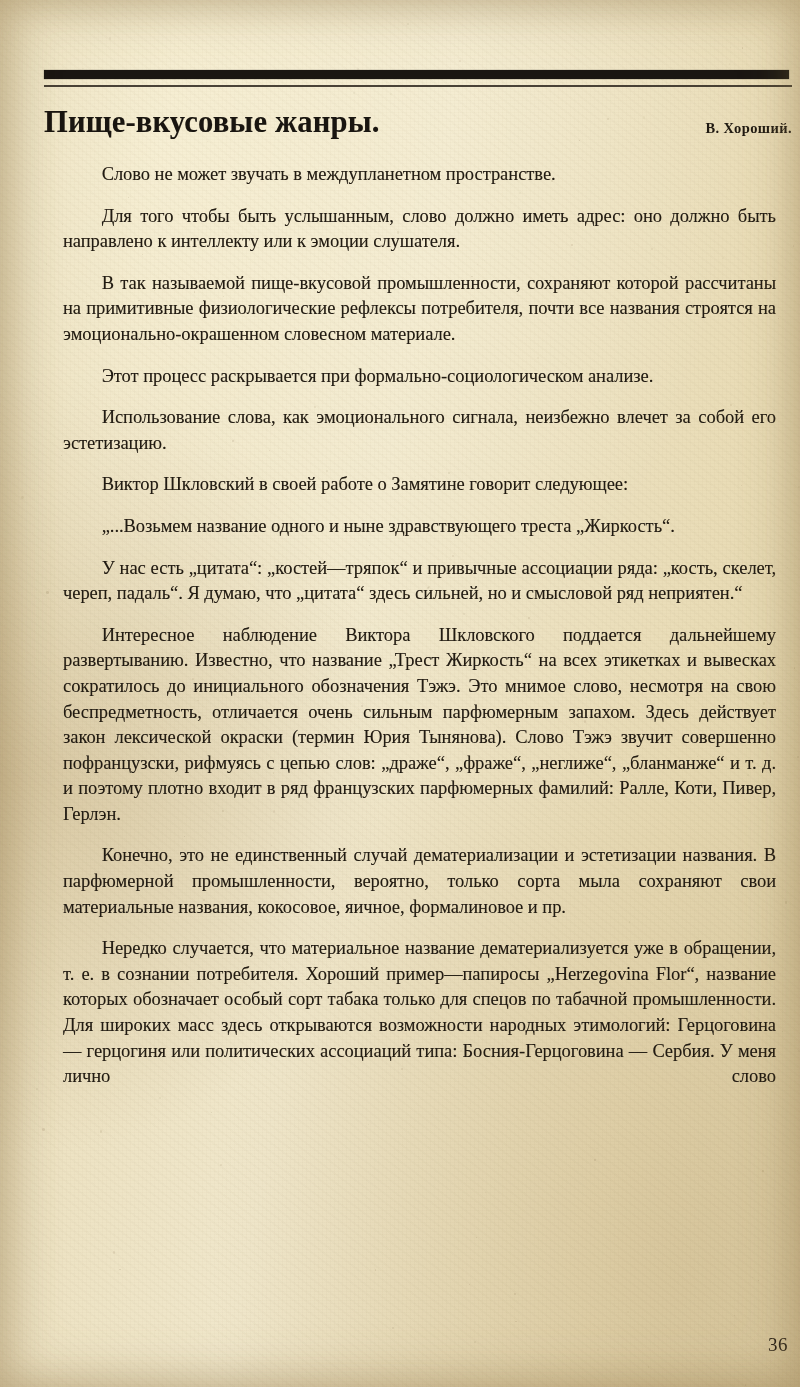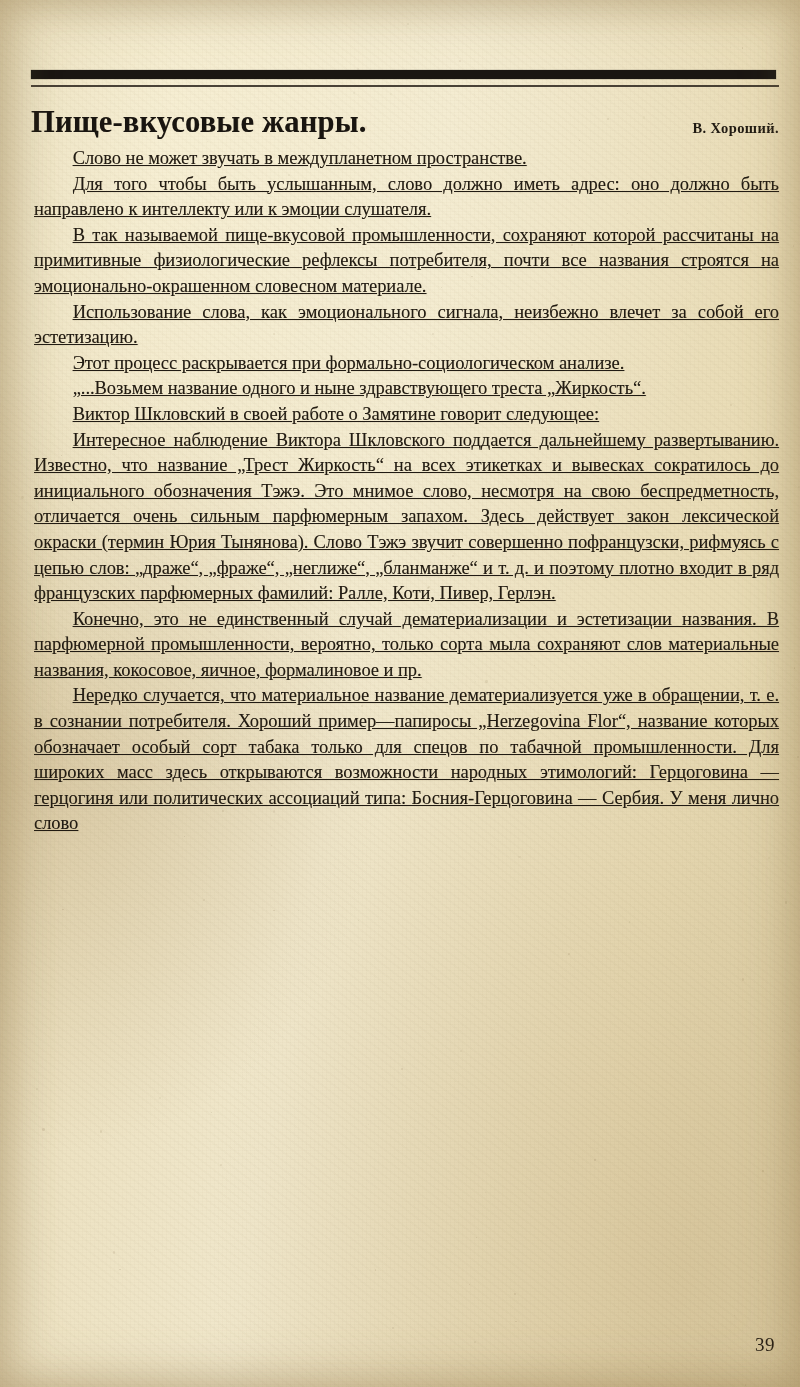--- a/index.html
+++ b/index.html
@@ -43,21 +43,21 @@
     pointer-events: none;
     box-shadow:
       inset 0 0 60px rgba(150,122,76,0.30),
       inset 14px 0 40px rgba(140,112,68,0.22),
       inset -10px 0 34px rgba(140,112,68,0.18);
   }
 
   
   #content {
     position: absolute;
-    left: 31px;
+    left: 44px;
     top: 0;
     width: 748px;
     height: 100%;
   }
 
   
   .rule-thick {
     height: 9px;
     background: #1a1612;
     width: 745px;
@@ -115,24 +115,23 @@
     left: 3px;
     width: 745px;
     font-size: 18.4px;
     line-height: 25.6px;
     color: #211b13;
     text-align: justify;
     text-justify: inter-word;
     text-shadow: 0.25px 0.15px 0.2px rgba(60,45,20,0.40);
   }
   #body-text p {
-    margin: 0;
+    margin: 16px;
     text-indent: 2.1em;
     text-align: justify;
-    text-decoration: underline;
   }
   #body-text p:last-child {
     text-align-last: justify;
   }
 
   
   #page-number {
     position: absolute;
     right: 4px;
     top: 1334px;
@@ -157,30 +156,31 @@
 
     <div id="title-row">
       <div id="article-title">Пище-вкусовые жанры.</div>
       <div id="article-author">В. Хороший.</div>
     </div>
 
     <div id="body-text">
         <p>Слово не может звучать в междупланетном пространстве.</p>
         <p>Для того чтобы быть услышанным, слово должно иметь адрес: оно должно быть направлено к интеллекту или к эмоции слушателя.</p>
         <p>В так называемой пище-вкусовой промышленности, сохраняют которой рассчитаны на примитивные физиологические рефлексы потребителя, почти все названия строятся на эмоционально-окрашенном словесном материале.</p>
+        <p>Этот процесс раскрывается при формально-социологическом анализе.</p>
         <p>Использование слова, как эмоционального сигнала, неизбежно влечет за собой его эстетизацию.</p>
-        <p>Этот процесс раскрывается при формально-социологическом анализе.</p>
+        <p>Виктор Шкловский в своей работе о Замятине говорит следующее:</p>
         <p>„...Возьмем название одного и ныне здравствующего треста „Жиркость“.</p>
-        <p>Виктор Шкловский в своей работе о Замятине говорит следующее:</p>
+        <p>У нас есть „цитата“: „костей—тряпок“ и привычные ассоциации ряда: „кость, скелет, череп, падаль“. Я думаю, что „цитата“ здесь сильней, но и смысловой ряд неприятен.“</p>
         <p>Интересное наблюдение Виктора Шкловского поддается дальнейшему развертыванию. Известно, что название „Трест Жиркость“ на всех этикетках и вывесках сократилось до инициального обозначения Тэжэ. Это мнимое слово, несмотря на свою беспредметность, отличается очень сильным парфюмерным запахом. Здесь действует закон лексической окраски (термин Юрия Тынянова). Слово Тэжэ звучит совершенно пофранцузски, рифмуясь с цепью слов: „драже“, „фраже“, „неглиже“, „бланманже“ и т. д. и поэтому плотно входит в ряд французских парфюмерных фамилий: Ралле, Коти, Пивер, Герлэн.</p>
-        <p>Конечно, это не единственный случай дематериализации и эстетизации названия. В парфюмерной промышленности, вероятно, только сорта мыла сохраняют слов материальные названия, кокосовое, яичное, формалиновое и пр.</p>
+        <p>Конечно, это не единственный случай дематериализации и эстетизации названия. В парфюмерной промышленности, вероятно, только сорта мыла сохраняют свои материальные названия, кокосовое, яичное, формалиновое и пр.</p>
         <p>Нередко случается, что материальное название дематериализуется уже в обращении, т. е. в сознании потребителя. Хороший пример—папиросы „Herzegovina Flor“, название которых обозначает особый сорт табака только для спецов по табачной промышленности. Для широких масс здесь открываются возможности народных этимологий: Герцоговина — герцогиня или политических ассоциаций типа: Босния-Герцоговина — Сербия. У меня лично слово</p>
       </div>
 
-    <div id="page-number">39</div>
+    <div id="page-number">36</div>
   </div>
 
   <div id="edge-shade"></div>
 <div class="speck" style="width: 1.47883px; height: 1.47883px; left: 793.915px; top: 667.495px; opacity: 0.43;"></div>
     <div class="speck" style="width: 1.15376px; height: 1.15376px; left: 210.773px; top: 1111.79px; opacity: 0.52;"></div>
     <div class="speck" style="width: 1.57852px; height: 1.57852px; left: 781.733px; top: 1030.88px; opacity: 0.44;"></div>
     <div class="speck" style="width: 1.76114px; height: 1.76114px; left: 722.419px; top: 256.809px; opacity: 0.13;"></div>
     <div class="speck" style="width: 2.01207px; height: 2.01207px; left: 262.377px; top: 563.834px; opacity: 0.19;"></div>
     <div class="speck" style="width: 1.43952px; height: 1.43952px; left: 551.915px; top: 1376.76px; opacity: 0.23;"></div>
     <div class="speck" style="width: 0.877658px; height: 0.877658px; left: 223.062px; top: 295.881px; opacity: 0.52;"></div>

